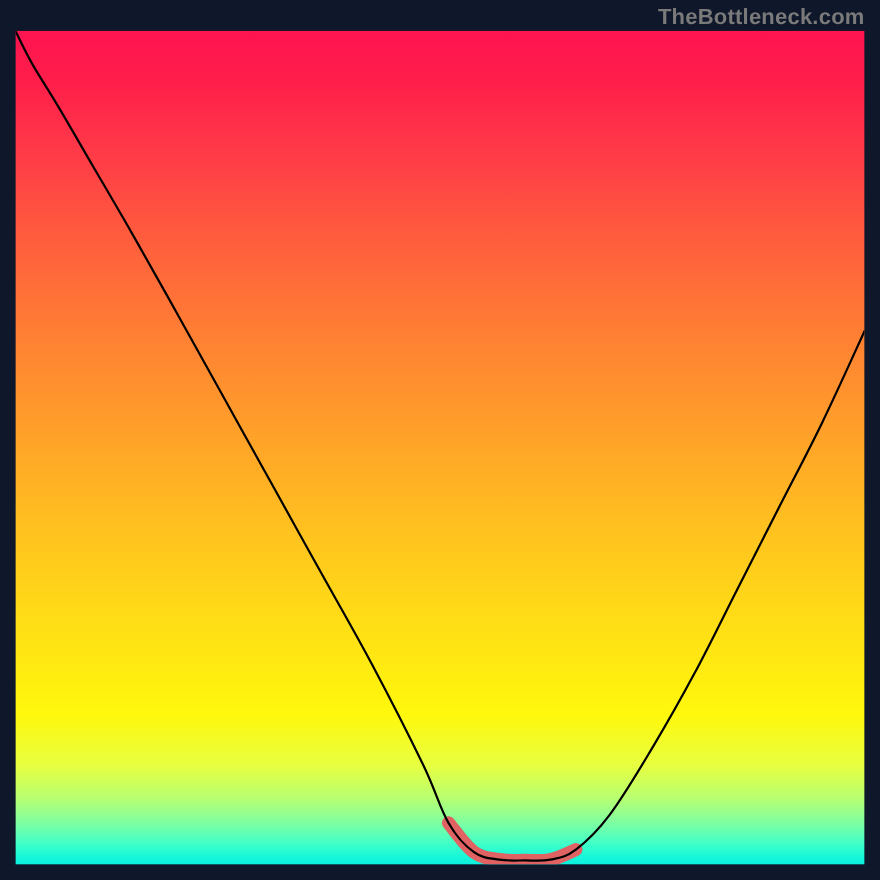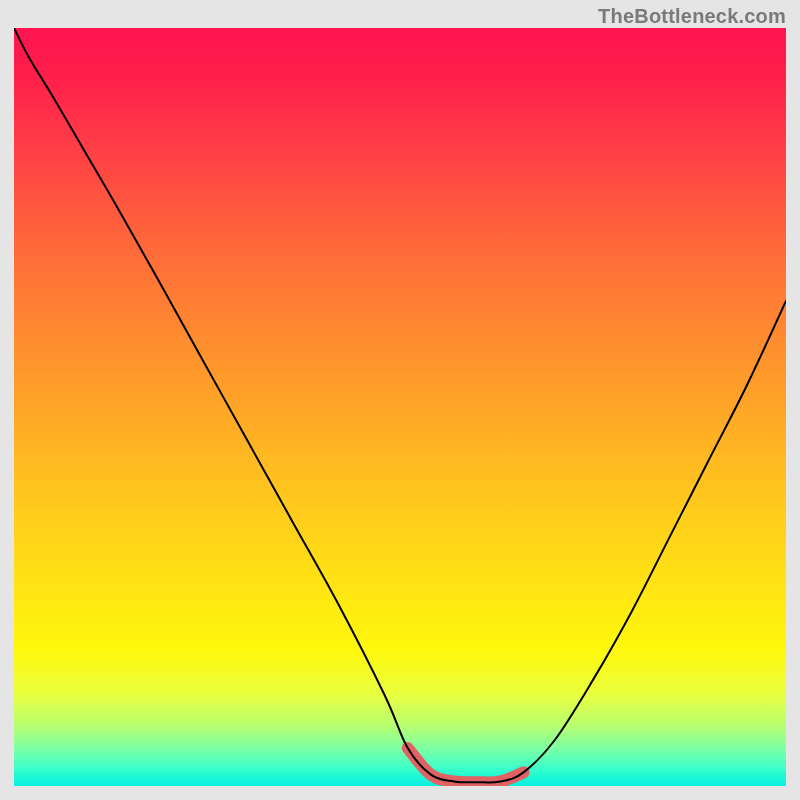--- a/index.html
+++ b/index.html
@@ -7,21 +7,21 @@
     padding: 0;
     width: 800px;
     height: 800px;
     background: #000;
     overflow: hidden;
   }
   .frame {
     position: relative;
     width: 800px;
     height: 800px;
-    background: #e5e5e5;
+    background: #0f172a;
   }
   .plot {
     position: absolute;
     left: 14px;
     top: 28px;
     width: 772px;
     height: 758px;
     overflow: hidden;
   }
   .gradient {

